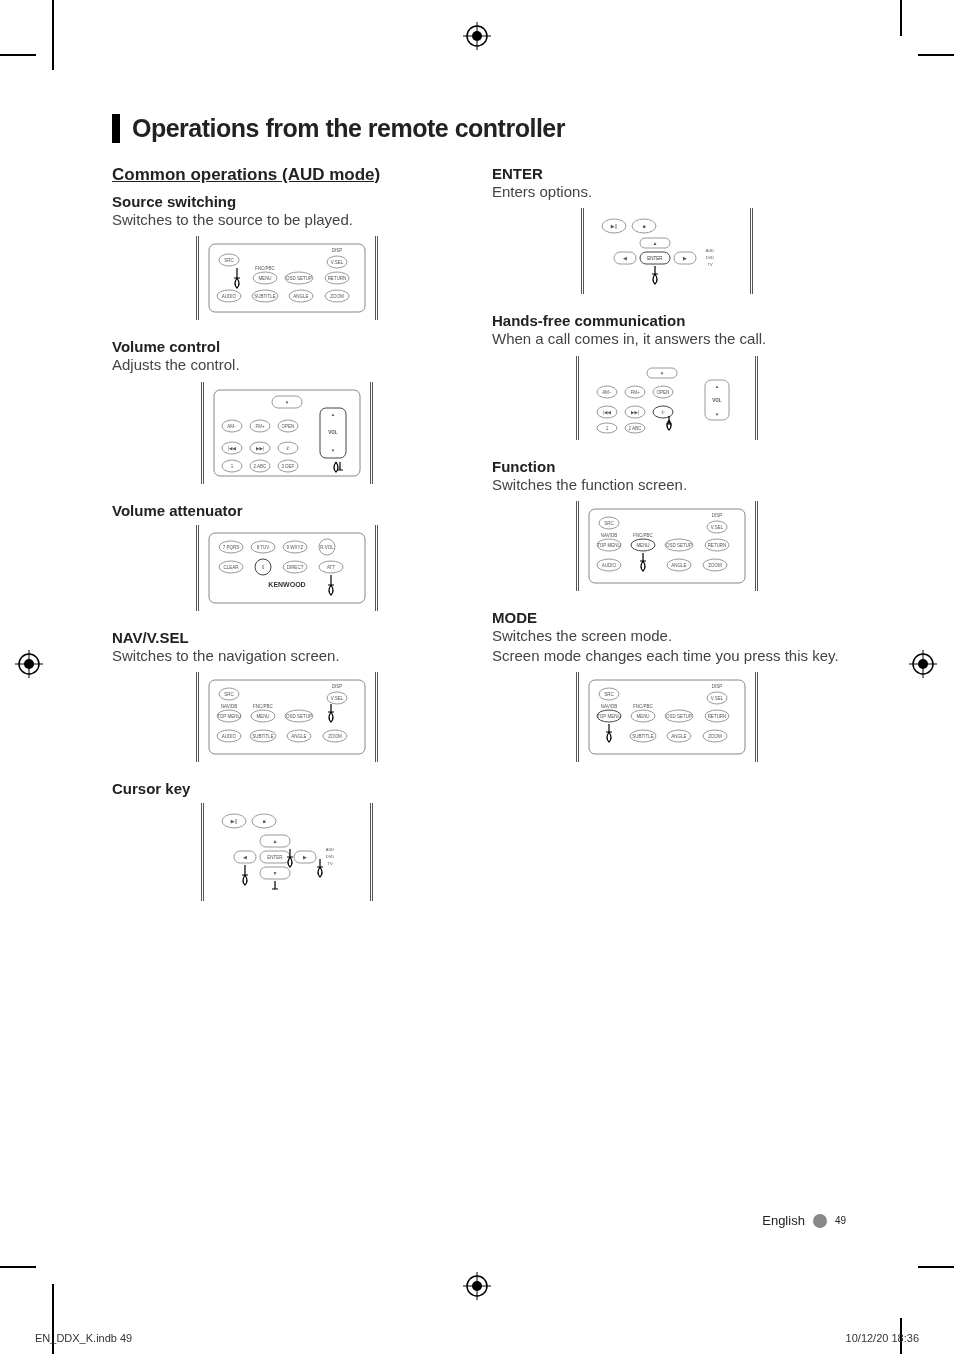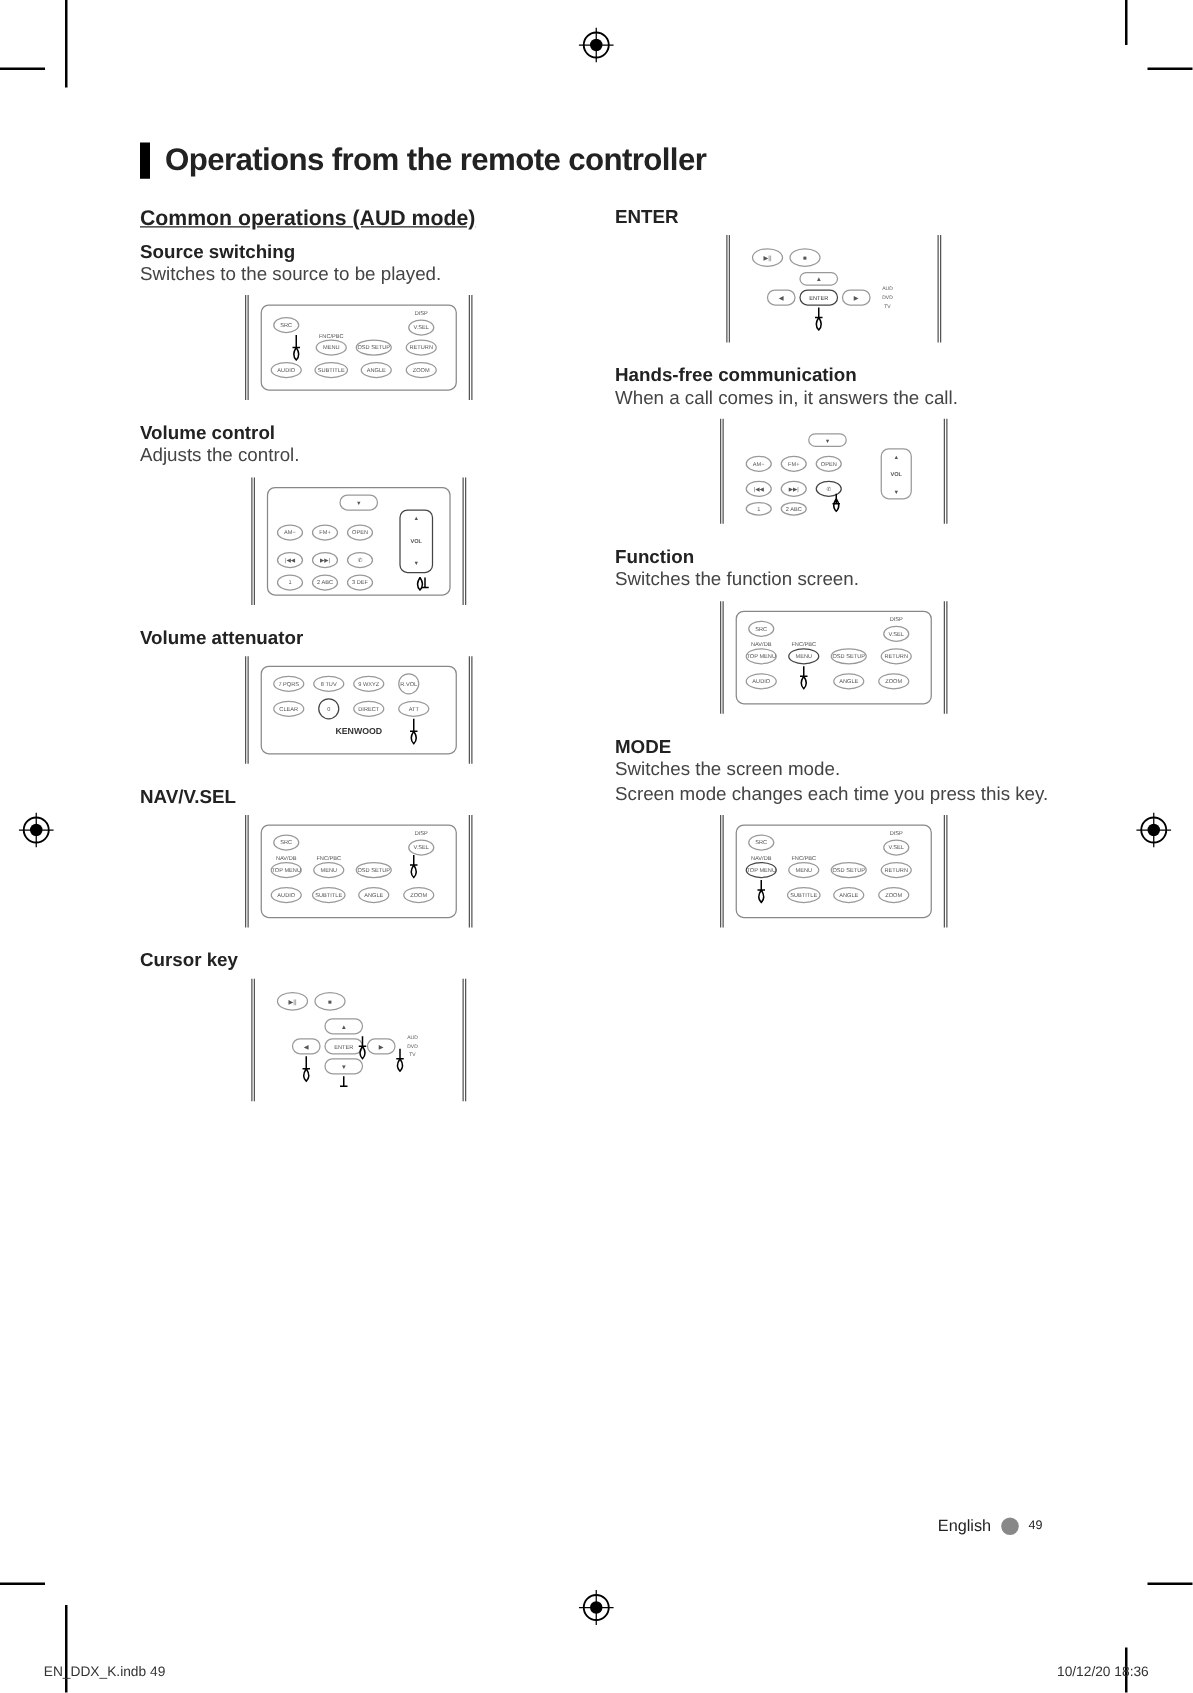--- a/index.html
+++ b/index.html
@@ -24,21 +24,21 @@
     .title { font-size: 25px; font-weight: 700; letter-spacing: -0.5px; }
     .cols { display: flex; gap: 30px; }
     .col { flex: 1; min-width: 0; }
     .subhead { font-size: 17px; font-weight: 700; text-decoration: underline; margin-bottom: 4px; }
     .item-title { font-size: 15px; font-weight: 700; margin-top: 8px; }
     .item-desc { font-size: 15px; font-weight: 400; color: #444; line-height: 1.35; margin-bottom: 6px; }
     .fig { display: flex; justify-content: center; margin: 6px 0 18px 0; }
     .remote-fig { border-left: 3px double #555; border-right: 3px double #555; padding: 6px 8px; background: #fff; }
     .remote-fig svg { display: block; }
 
-    .footer { position: absolute; bottom: 40px; right: 68px; font-size: 13px; display: flex; align-items: center; gap: 8px; padding-left: 11px; }
+    .footer { position: absolute; bottom: 40px; right: 56px; font-size: 13px; display: flex; align-items: center; gap: 8px; padding-left: 11px; }
     .footer .dot { width: 14px; height: 14px; border-radius: 50%; background: #888; }
     .footer .pn { font-weight: 400; font-size: 10px; }
 
     .printline { position: absolute; left: 0; right: 0; bottom: 10px; display: flex; justify-content: space-between; padding: 0 35px; font-size: 11px; color: #333; }
   </style>
 </head>
 <body>
 
 <div class="regmark reg-top">
     <svg viewBox="0 0 28 28">
@@ -191,20 +191,21 @@
             <text x="80" y="56" font-size="7" font-weight="700" fill="#333">KENWOOD</text>
           </g>
           <g stroke="#000" fill="none" stroke-width="1.2">
             <path d="M124 44 v10 M121 54 h6 M124 54 q-4 6 0 10 q4 -4 0 -10"></path>
           </g>
         </svg>
       </div>
         </div>
 
       <div class="item-title">NAV/V.SEL</div>
+      <div class="item-desc">Switches to the navigation screen.</div>
       <div class="fig">
           <div class="remote-fig">
         <svg width="160" height="78" viewBox="0 0 160 78">
           <rect x="2" y="2" width="156" height="74" rx="6" fill="#fff" stroke="#888"></rect>
           <g font-size="4.5" font-family="Arial" fill="#555" text-anchor="middle">
             <ellipse cx="22" cy="16" rx="10" ry="6" fill="none" stroke="#999"></ellipse>
                 <text x="22" y="17.5">SRC</text>
             <text x="130" y="10">DISP</text>
             <ellipse cx="130" cy="20" rx="10" ry="6" fill="none" stroke="#999"></ellipse>
                 <text x="130" y="21.5">V.SEL</text>
@@ -261,20 +262,21 @@
             <path d="M108 50 v8 M105 58 h6 M108 58 q-4 6 0 10 q4 -4 0 -10"></path>
             <path d="M63 72 v8 M60 80 h6"></path>
           </g>
         </svg>
       </div>
         </div>
     </div>
 
     <div class="col">
       <div class="item-title" style="margin-top:0">ENTER</div>
+      <div class="item-desc">Enters options.</div>
       <div class="fig">
           <div class="remote-fig">
         <svg width="150" height="74" viewBox="0 0 150 74">
           <g font-size="5" font-family="Arial" fill="#555" text-anchor="middle">
             <ellipse cx="22" cy="12" rx="12" ry="7" fill="none" stroke="#999"></ellipse>
                 <text x="22" y="14">▶||</text>
             <ellipse cx="52" cy="12" rx="12" ry="7" fill="none" stroke="#999"></ellipse>
                 <text x="52" y="14">■</text>
             <rect x="48" y="24" width="30" height="10" rx="5" fill="none" stroke="#999"></rect>
                 <text x="63" y="31">▲</text>

